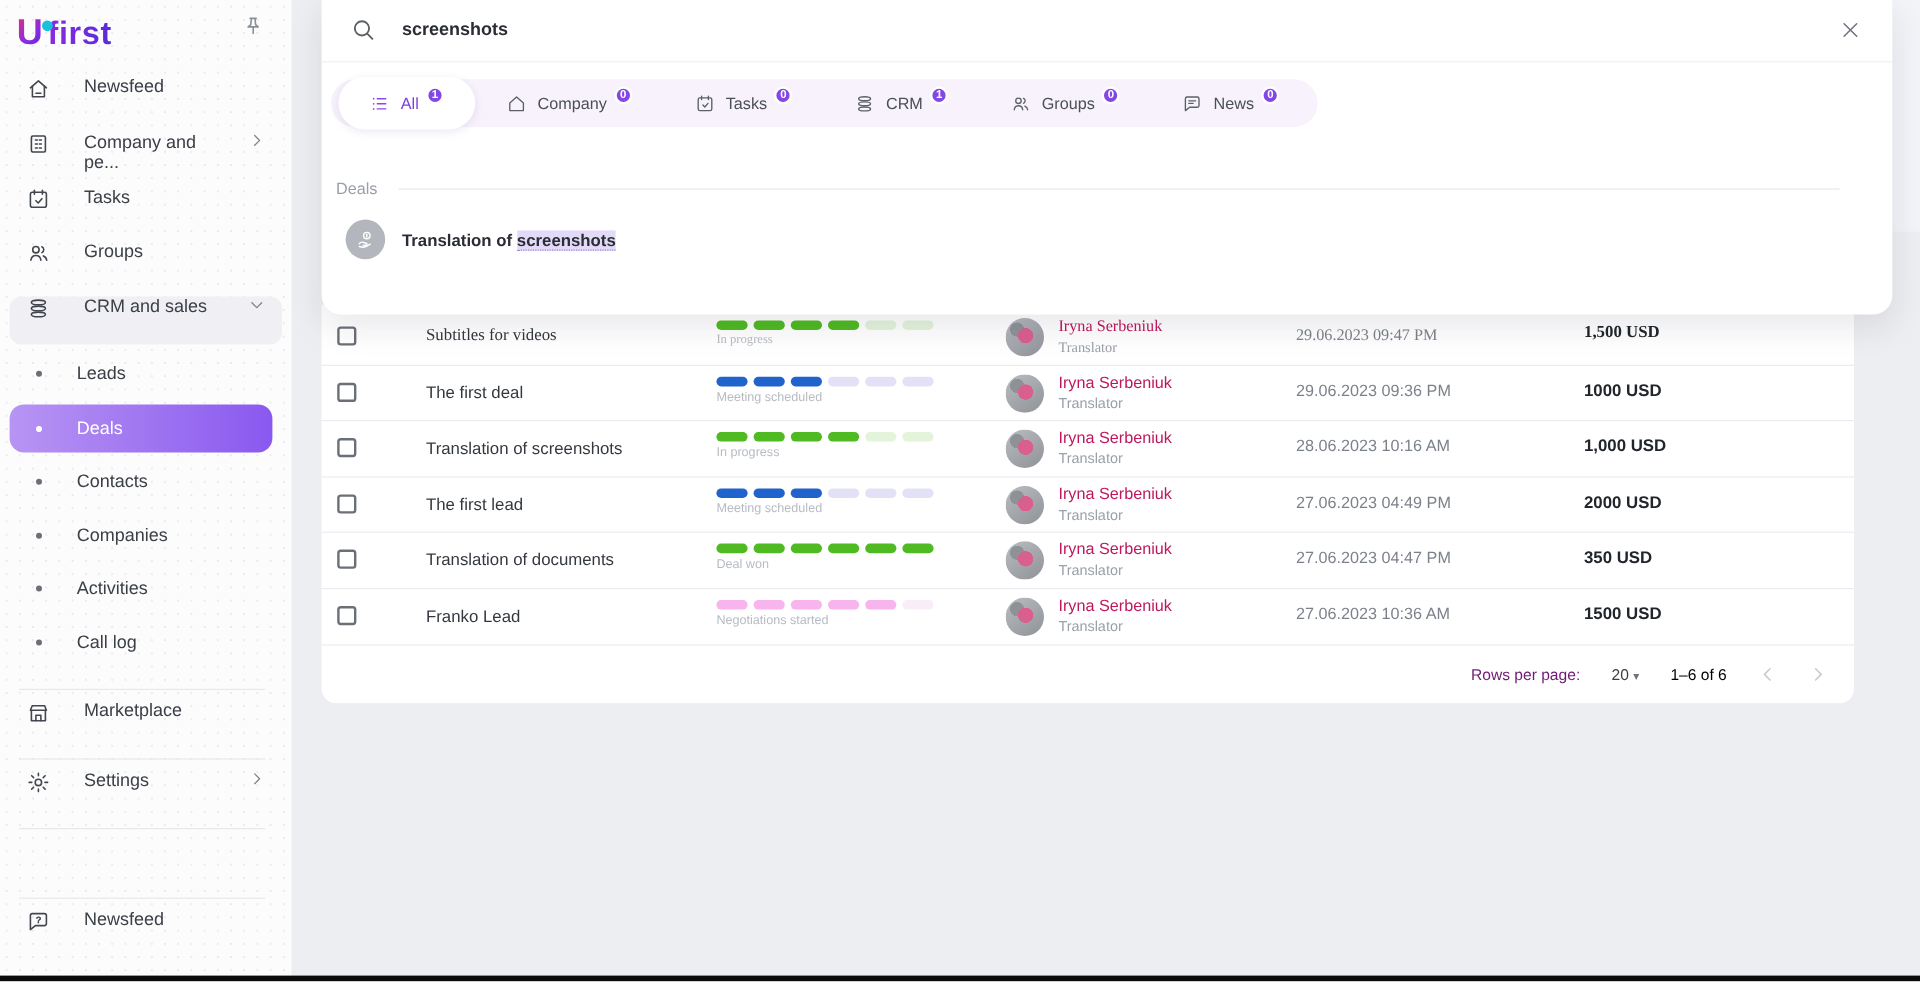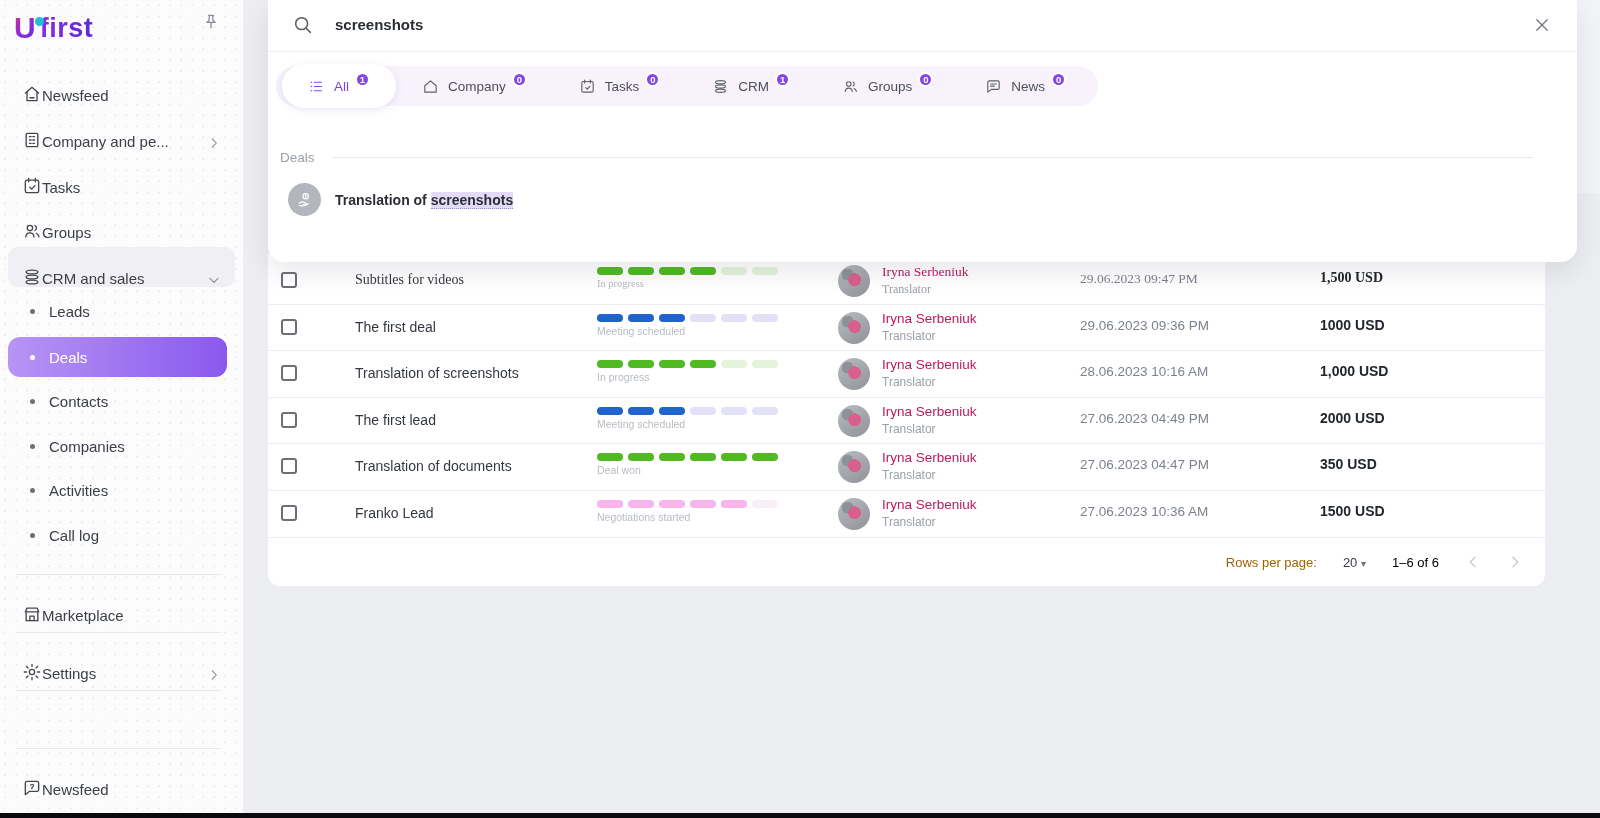--- a/index.html
+++ b/index.html
@@ -9,25 +9,25 @@
   
   .sidebar { position:absolute; left:0; top:0; width:243px; height:818px; background:#fcfcfd;
     background-image:radial-gradient(#e9e9ee 1px, transparent 1px); background-size:11px 11px; z-index:5; }
   .logo-row { position:absolute; left:14px; top:10px; width:215px; height:36px; display:flex; align-items:center; }
   .logo-u { font-size:30px; font-weight:bold; background:linear-gradient(135deg,#e3317f,#8a2be2 55%,#4b2bd6);
     -webkit-background-clip:text; background-clip:text; color:transparent; position:relative; }
   .logo-dot { position:absolute; width:9px; height:9px; border-radius:50%; background:#19c2d8; left:21px; top:7px; }
   .logo-rest { font-size:27px; font-weight:bold; letter-spacing:0.5px;
     background:linear-gradient(90deg,#8a2be2,#5b2bd6); -webkit-background-clip:text; background-clip:text; color:transparent; margin-left:4px; }
   .pin { position:absolute; right:22px; top:12px; color:#8a8f97; }
-  .nav-item { position:absolute; left:8px; width:227px; height:40px; display:flex; align-items:flex-end; gap:0;
+  .nav-item { position:absolute; left:8px; width:227px; height:40px; display:flex; align-items:flex-start; gap:28px;
     padding:0 14px; border-radius:10px; color:#3b4047; font-size:15px; cursor:pointer; }
   .nav-item .chev { margin-left:auto; color:#7d828a; display:flex; }
   .nav-item.section-open { background:#f0f0f4; }
-  .sub-item { position:absolute; left:8px; width:219px; height:40px; display:flex; align-items:center; gap:14px;
+  .sub-item { position:absolute; left:8px; width:219px; height:40px; display:flex; align-items:center; gap:29px;
     padding:0 14px 0 22px; border-radius:12px; color:#3b4047; font-size:15px; cursor:pointer; }
   .sub-item .dot { width:5px; height:5px; border-radius:50%; background:#6b7077; }
   .sub-item.active { background:linear-gradient(90deg,#b795f3,#8a58ef); color:#ffffff; }
   .sub-item.active .dot { background:#ffffff; }
   .side-divider { position:absolute; left:16px; width:205px; height:1px; background:#e7e8ec; }
   .icon-svg { width:20px; height:20px; stroke:#42474e; fill:none; stroke-width:1.6; stroke-linecap:round; stroke-linejoin:round; flex:none; }
   .chev-svg { width:14px; height:14px; stroke:#7d828a; fill:none; stroke-width:1.8; stroke-linecap:round; stroke-linejoin:round; }
 
   
   .gutter-light { position:absolute; left:1577px; top:0; width:23px; height:193px; background:#f3f4f8; }
@@ -46,21 +46,21 @@
   .trow .avatar { position:absolute; left:570px; top:7px; width:32px; height:32px; border-radius:50%;
     background:radial-gradient(circle at 52% 46%, #d95f8e 0 26%, transparent 27%),
                radial-gradient(circle at 30% 30%, #8e9296 0 18%, transparent 19%),
                linear-gradient(145deg,#b9bcc1,#8f9398); }
   .trow .oname { position:absolute; left:614px; top:6px; font-size:13.5px; color:#be185d; }
   .trow .orole { position:absolute; left:614px; top:24px; font-size:12px; color:#9aa0a8; }
   .trow .date { position:absolute; left:812px; top:13px; font-size:13.5px; color:#7c828c; }
   .trow .amount { position:absolute; left:1052px; top:12px; font-size:14px; font-weight:bold; color:#21262c; }
   .pagination { position:absolute; left:0; bottom:0; width:1277px; height:48px; display:flex; align-items:center;
     justify-content:flex-end; gap:26px; padding-right:22px; }
-  .pg-label { font-size:13px; color:#a16207; }
+  .pg-label { font-size:13px; color:#701a75; }
   .pg-select { font-size:13px; color:#3b4047; cursor:pointer; }
   .pg-select .caret { font-size:10px; color:#6e747d; }
   .pg-range { font-size:13px; color:#000000; }
   .pg-nav { display:flex; gap:26px; }
   .pg-chev { width:16px; height:16px; stroke:#c7cbd1; fill:none; stroke-width:2; stroke-linecap:round; stroke-linejoin:round; cursor:pointer; }
 
   
   .overlay { position:absolute; left:268px; top:0; width:1309px; height:262px; background:#ffffff;
     border-radius:0 0 16px 16px; box-shadow:0 10px 28px rgba(30,30,60,0.10); z-index:10; }
   .search-row { position:absolute; left:0; top:0; width:100%; height:52px; border-bottom:1px solid #efeff2; }

